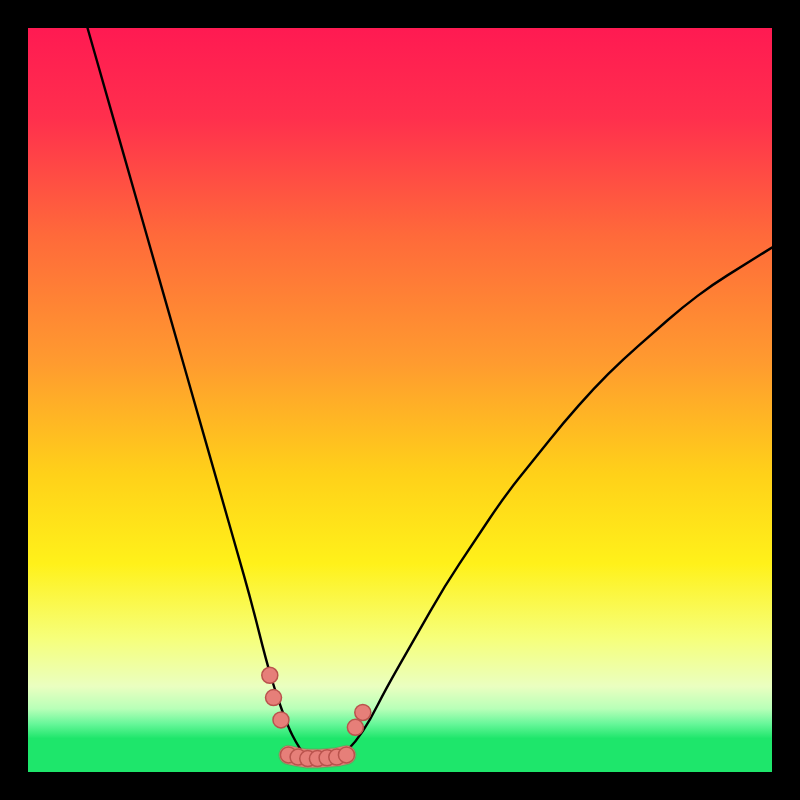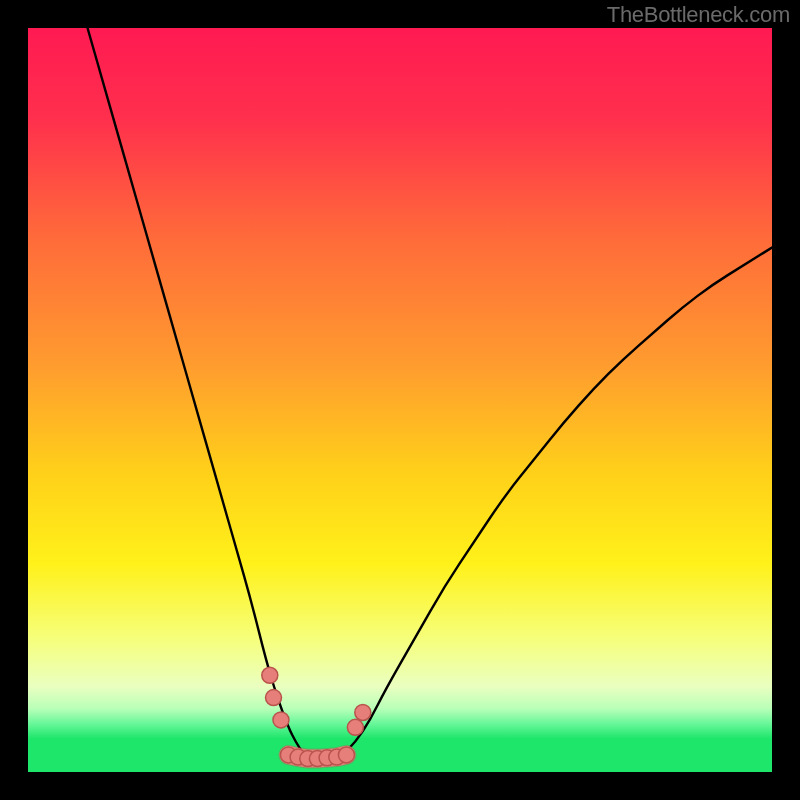--- a/index.html
+++ b/index.html
@@ -46,21 +46,20 @@
     font-size: 22px;
     font-weight: 400;
     letter-spacing: -0.3px;
     user-select: none;
   }
 </style>
 </head>
 <body>
 
 <div class="frame">
-  <div class="watermark">TheBottleneck.com</div>
   <div class="plot">
     <svg class="gradient" viewBox="0 0 744 744" preserveAspectRatio="none">
       <defs>
         <linearGradient id="bg" x1="0" y1="0" x2="0" y2="1">
             <stop offset="0.00%" stop-color="#ff1a52"></stop>
             <stop offset="12.00%" stop-color="#ff2f4d"></stop>
             <stop offset="28.00%" stop-color="#ff6a3a"></stop>
             <stop offset="45.00%" stop-color="#ff9b2f"></stop>
             <stop offset="60.00%" stop-color="#ffd119"></stop>
             <stop offset="72.00%" stop-color="#fff11a"></stop>

